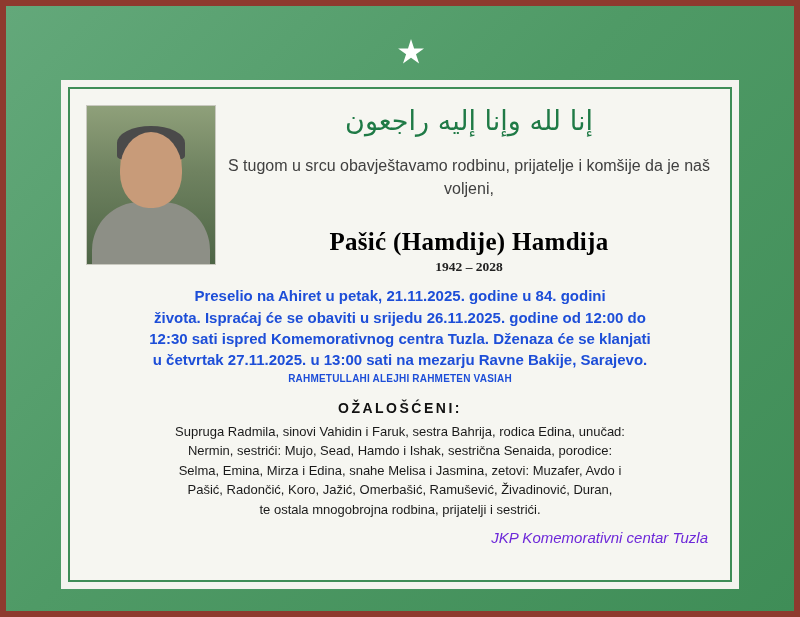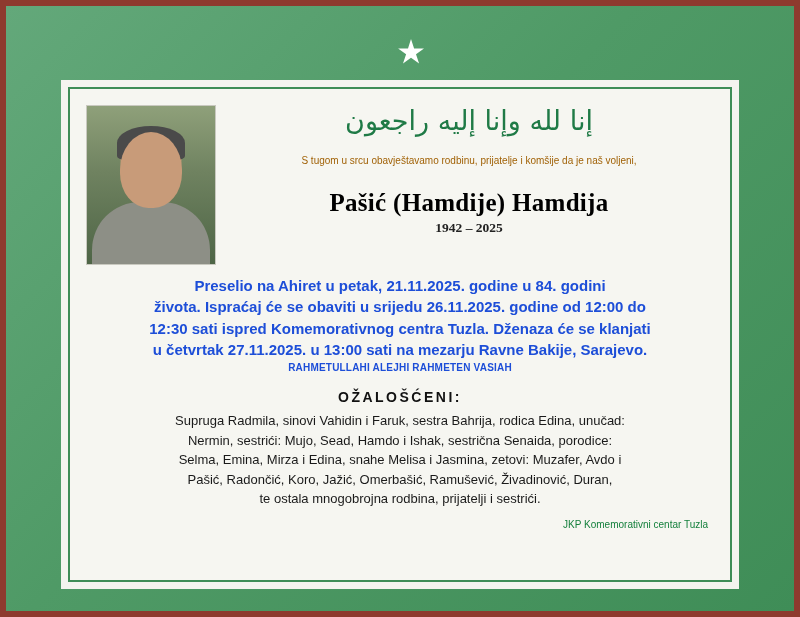--- a/index.html
+++ b/index.html
@@ -117,24 +117,24 @@
   }
   .arabic {
     font-family: "DejaVu Sans", sans-serif;
     font-size: 27px;
     color: #1f7a46;
     direction: rtl;
     line-height: 1.3;
     margin-bottom: 16px;
   }
   .intro {
-    font-size: 10px;
-    color: #a16207;
+    font-size: 16px;
+    color: #404040;
     line-height: 1.45;
-    margin-bottom: 20px;
+    margin-bottom: 28px;
   }
   .deceased-name {
     font-family: "Liberation Serif", serif;
     font-size: 25px;
     font-weight: bold;
     color: #000000;
     letter-spacing: .3px;
     margin-bottom: 3px;
   }
   .years {
@@ -176,22 +176,23 @@
     text-align: center;
     font-size: 13px;
     color: #1a1a1a;
     line-height: 1.5;
   }
   .mourners-text .line { display: block; }
 
   .signature {
     margin-top: 10px;
     text-align: right;
-    font-size: 10px;
-    color: #15803d;
+    font-size: 15px;
+    font-style: italic;
+    color: #6d28d9;
     padding-right: 6px;
   }
 </style>
 </head>
 <body>
 
 <div class="obituary-card">
 
   <div class="emblem">
     <svg width="72" height="58" viewBox="0 0 72 58" aria-hidden="true">
@@ -215,21 +216,21 @@
 
         <div class="head-text">
           <div class="arabic">إنا لله وإنا إليه راجعون</div>
 
           <div class="intro">
             <span class="line">S tugom u srcu obavještavamo rodbinu,</span>
             <span class="line">prijatelje i komšije da je naš voljeni,</span>
           </div>
 
           <div class="deceased-name">Pašić (Hamdije) Hamdija</div>
-          <div class="years">1942 – 2025</div>
+          <div class="years">1942 – 2028</div>
         </div>
       </div>
 
       <div class="body-text">
         <span class="line">Preselio na Ahiret u petak, 21.11.2025. godine u 84. godini</span>
         <span class="line">života. Ispraćaj će se obaviti u srijedu 26.11.2025. godine od 12:00 do</span>
         <span class="line">12:30 sati ispred Komemorativnog centra Tuzla. Dženaza će se klanjati</span>
         <span class="line">u četvrtak 27.11.2025. u 13:00 sati na mezarju Ravne Bakije, Sarajevo.</span>
         <span class="rahmet">RAHMETULLAHI ALEJHI RAHMETEN VASIAH</span>
       </div>

